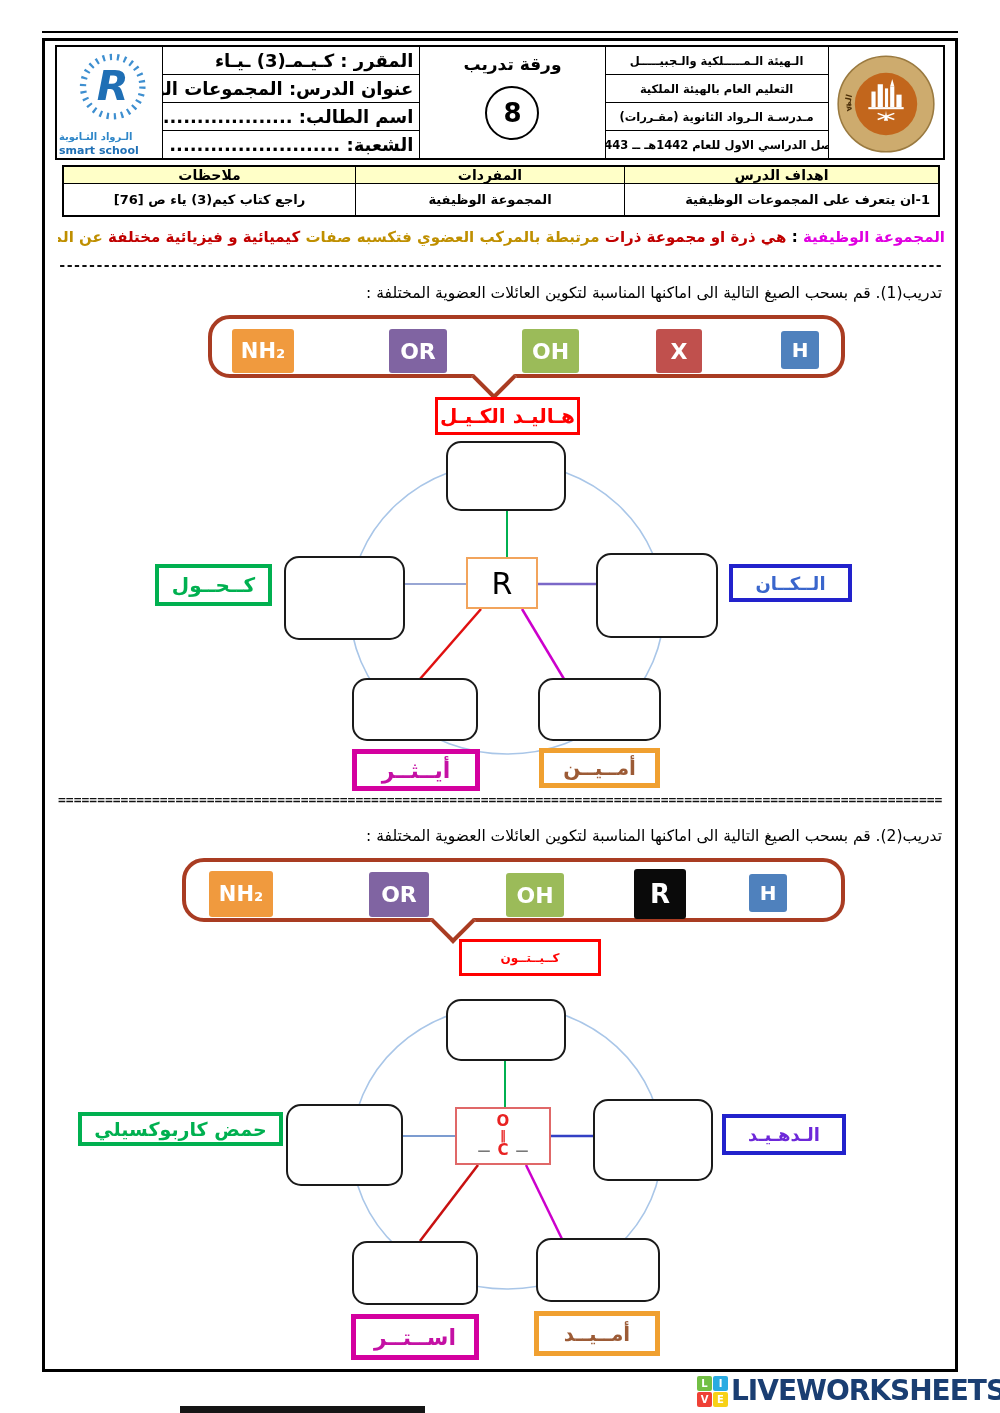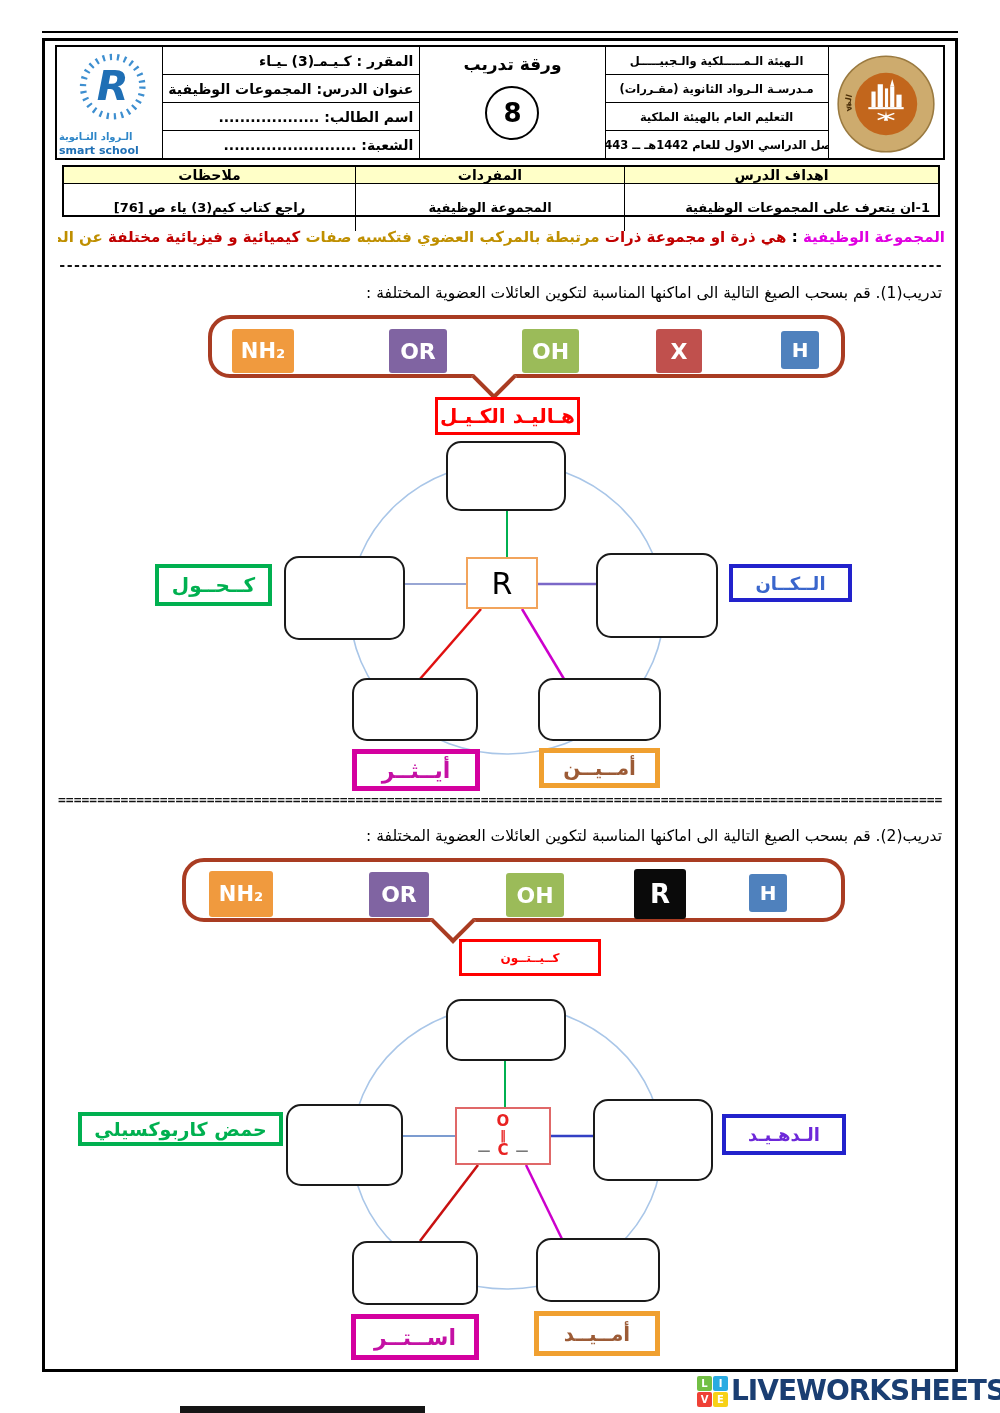--- a/index.html
+++ b/index.html
@@ -14,36 +14,36 @@
   .htable { left: 55px; top: 45px; width: 890px; height: 115px; border: 2px solid #000; direction: rtl; display: flex; background: #fff; }
   .hcol { height: 100%; overflow: hidden; }
   .hcol-emblem { width: 115px; position: relative; }
   .hcol-authority { width: 225px; border-left: 1px solid #000; border-right: 1px solid #000; display: flex; flex-direction: column; }
   .hcol-middle { width: 185px; display: flex; flex-direction: column; align-items: center; }
   .hcol-course { width: 260px; border-left: 1px solid #000; border-right: 1px solid #000; display: flex; flex-direction: column; }
   .hcol-logo { width: 105px; position: relative; }
   .hrow { flex: 1; display: flex; align-items: center; border-bottom: 1px solid #000; padding: 0 6px; font-weight: bold; white-space: nowrap; overflow: hidden; }
   .hrow:last-child { border-bottom: none; }
   .hcol-authority .hrow { justify-content: center; font-size: 11.5px; }
-  .hcol-course .hrow { justify-content: flex-start; font-size: 14px; }
+  .hcol-course .hrow { justify-content: flex-start; font-size: 18px; }
   .ws-label { margin-top: 7px; font-weight: bold; font-size: 17px; }
   .ws-circle { margin-top: 12px; width: 54px; height: 54px; border: 2px solid #000; border-radius: 50%; display: flex; align-items: center; justify-content: center; font-size: 26px; font-weight: bold; }
   .slogo-ar { position: absolute; left: 2px; top: 84px; font-size: 10px; font-weight: bold; color: #2E86C8; white-space: nowrap; }
   .slogo-en { position: absolute; left: 2px; top: 97px; font-size: 11px; font-weight: bold; color: #1F6FB5; white-space: nowrap; }
 
   
   .itable { left: 62px; top: 165px; width: 878px; height: 52px; border: 2px solid #000; direction: rtl; display: flex; flex-direction: column; }
   .irow { flex: 1; display: flex; }
   .icell { display: flex; align-items: center; justify-content: center; font-weight: bold; white-space: nowrap; overflow: hidden; }
   .ic1 { width: 313px; } .ic2 { width: 270px; } .ic3 { width: 291px; }
   .irow-head { background: #FFFFC8; border-bottom: 1px solid #000; }
   .irow-head .icell { font-size: 14px; }
   .irow-val .icell { font-size: 13px; }
   .ic2 { border-left: 1px solid #000; border-right: 1px solid #000; }
-  .goal-val { justify-content: flex-start; padding: 16px 8px; }
+  .goal-val { justify-content: flex-start; padding: 8px 8px; }
 
   
   .def { left: 58px; top: 228px; width: 887px; direction: rtl; text-align: right; font-weight: bold; font-size: 15px; white-space: nowrap; overflow: hidden; }
   .dashsep { left: 58px; top: 257px; width: 884px; height: 16px; overflow: hidden; white-space: nowrap; font-family: "DejaVu Sans Mono", monospace; font-size: 14px; font-weight: bold; letter-spacing: -1px; color: #111; }
   .eqsep { left: 58px; top: 792px; width: 884px; height: 18px; overflow: hidden; white-space: nowrap; font-family: "DejaVu Sans Mono", monospace; font-size: 13px; font-weight: bold; color: #111; }
   .ex-title { width: 884px; left: 58px; direction: rtl; text-align: right; font-size: 15.5px; white-space: nowrap; overflow: hidden; }
   .ex1-title { top: 284px; } .ex2-title { top: 827px; }
 
   
   .tilebox { border: 4px solid #A93C22; border-radius: 22px; background: #fff; z-index: 2; }
@@ -130,22 +130,22 @@
         <path d="M42,59 l16,6 M58,59 l-16,6" stroke="#fff" stroke-width="1.5"></path>
         <path id="emb-top" d="M 16,52 A 34,34 0 0 1 84,52" fill="none"></path>
         <text font-size="8" font-weight="bold" fill="#4A2E08"><textPath href="#emb-top" startOffset="10%">المملكة العربية السعودية</textPath></text>
         <path id="emb-bot" d="M 12,50 A 38,38 0 0 0 88,50" fill="none"></path>
         <text font-size="6.5" font-weight="bold" fill="#4A2E08"><textPath href="#emb-bot" startOffset="6%">KINGDOM OF SAUDI ARABIA</textPath></text>
       </svg>
     </div>
 
     <div class="hcol hcol-authority">
       <div class="hrow">الـهيئة الـمـــــلكية والـجبيـــــل</div>
+      <div class="hrow">التعليم العام بالهيئة الملكية</div>
       <div class="hrow">مـدرسـة الـرواد الثانوية (مقـررات)</div>
-      <div class="hrow">التعليم العام بالهيئة الملكية</div>
       <div class="hrow">الفصل الدراسي الاول للعام 1442هـ ــ 1443هـ</div>
     </div>
 
     <div class="hcol hcol-middle">
       <div class="ws-label">ورقة تدريب</div>
       <div class="ws-circle">8</div>
     </div>
 
     <div class="hcol hcol-course">
       <div class="hrow">المقرر : كـيـمـ(3) ـيـاء</div>

